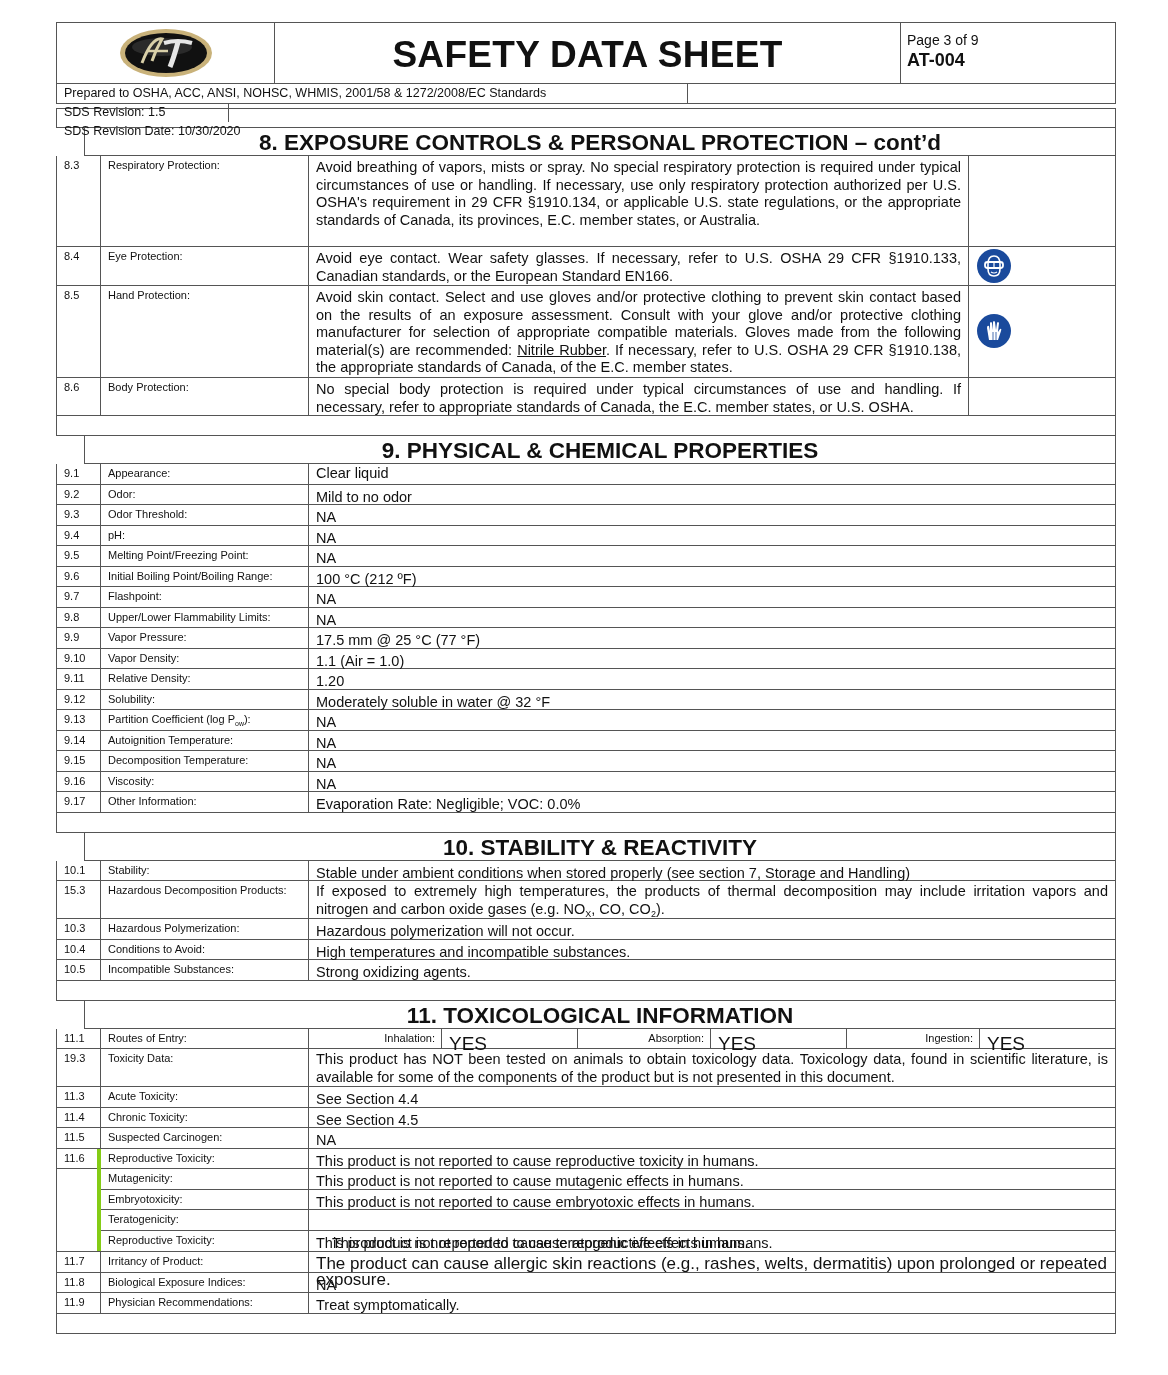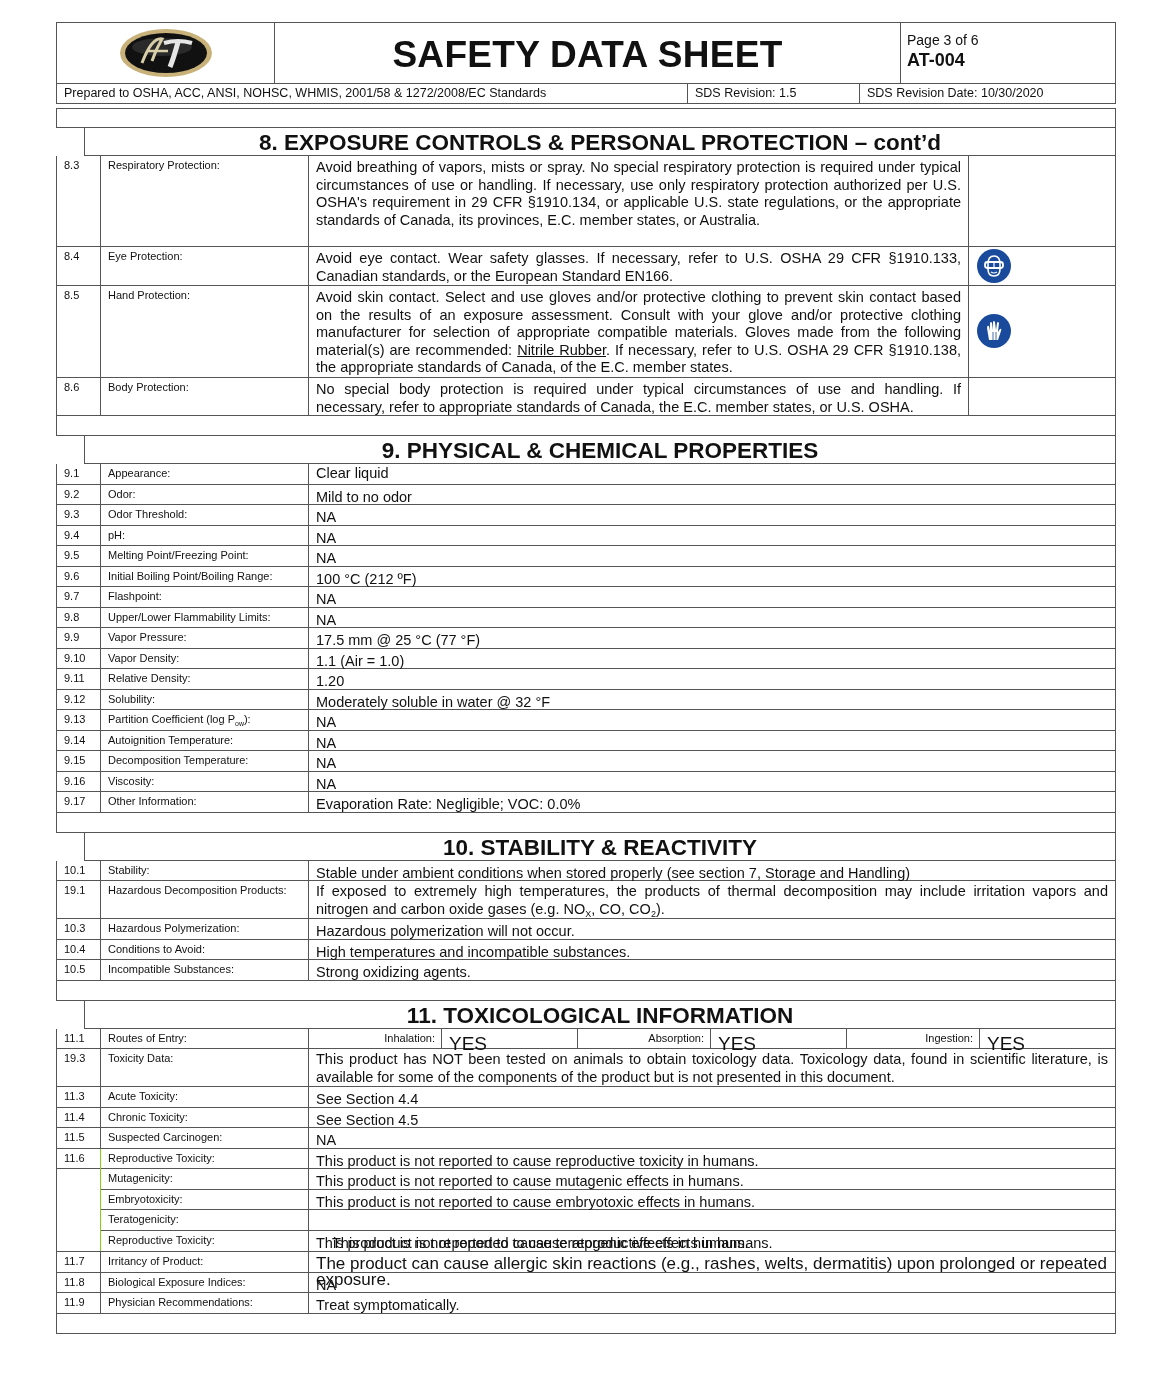--- a/index.html
+++ b/index.html
@@ -9,21 +9,21 @@
   .sheet { position: absolute; left: 56px; top: 22px; width: 1060px; }
 
   
   .hdr { display: flex; border: 1px solid #555; height: 62px; }
   .hdr .logo-cell { width: 218px; border-right: 1px solid #555; display: flex; align-items: center; justify-content: center; }
   .hdr .title-cell { width: 626px; border-right: 1px solid #555; display: flex; align-items: center; justify-content: center; font-weight: bold; font-size: 37px; letter-spacing: 0.3px; padding-top: 4px; }
   .hdr .page-cell { flex: 1; padding: 9px 0 0 6px; }
   .hdr .page-cell .pg { font-size: 14px; display: block; line-height: 17px; }
   .hdr .page-cell .code { font-size: 18px; font-weight: bold; display: block; line-height: 22px; }
 
-  .std { display: flex; border: 1px solid #555; border-top: none; height: 20px; font-size: 12.5px; line-height: 19px; }
+  .std { display: flex; border: 1px solid #555; border-top: none; height: 20px; font-size: 12.5px; line-height: 19px; flex-direction: column; }
   .std .a { width: 631px; padding-left: 7px; border-right: 1px solid #555; }
   .std .b { width: 172px; padding-left: 7px; border-right: 1px solid #555; }
   .std .c { flex: 1; padding-left: 7px; }
 
   .spacer { border: 1px solid #555; border-top: none; height: 20px; }
   .spacer.first { border-top: 1px solid #555; margin-top: 4px; height: 20px; }
   .sec-title { border: 1px solid #555; border-top: none; height: 28px; text-align: center; font-weight: bold; font-size: 22.5px; line-height: 30px; margin-left: 28px; }
 
   .row { display: flex; border: 1px solid #555; border-top: none; }
   .row .num { width: 44px; border-right: 1px solid #555; font-size: 11px; padding: 3px 0 0 7px; }
@@ -55,21 +55,21 @@
         <ellipse cx="48" cy="26" rx="41" ry="20" fill="#111"></ellipse>
         <ellipse cx="44" cy="20" rx="30" ry="9" fill="#2a2a2a"></ellipse>
         <path d="M24 36 Q34 10 44 12 Q38 22 34 34" stroke="#d8cfa8" stroke-width="3" fill="none"></path>
         <path d="M30 24 L50 24" stroke="#d8cfa8" stroke-width="2.5"></path>
         <path d="M46 16 Q60 12 74 16" stroke="#e6e6e6" stroke-width="4" fill="none"></path>
         <path d="M60 15 Q56 30 52 40" stroke="#e6e6e6" stroke-width="5" fill="none"></path>
       </svg>
     </div>
     <div class="title-cell">SAFETY DATA SHEET</div>
     <div class="page-cell">
-      <span class="pg">Page 3 of 6</span>
+      <span class="pg">Page 3 of 9</span>
       <span class="code">AT-004</span>
     </div>
   </div>
   <div class="std">
     <div class="a">Prepared to OSHA, ACC, ANSI, NOHSC, WHMIS, 2001/58 &amp; 1272/2008/EC Standards</div>
     <div class="b">SDS Revision: 1.5</div>
     <div class="c">SDS Revision Date: 10/30/2020</div>
   </div>
 
   <div class="spacer first" style="margin-top:4px;"></div>
@@ -207,21 +207,21 @@
 
   <div class="spacer"></div>
   <div class="sec-title">10.  STABILITY &amp; REACTIVITY</div>
 
   <div class="row prop h20">
       <div class="num">10.1</div>
       <div class="lbl">Stability:</div>
       <div class="val">Stable under ambient conditions when stored properly (see section 7, Storage and Handling)</div>
     </div>
   <div class="row prop" style="height:38px;">
-      <div class="num">19.1</div>
+      <div class="num">15.3</div>
       <div class="lbl">Hazardous Decomposition Products:</div>
       <div class="val j" style="line-height:17.5px;padding-top:2px;"><span>If exposed to extremely high temperatures, the products of thermal decomposition may include irritation vapors and nitrogen and carbon oxide gases (e.g. NO</span><sub>X</sub><span>, CO, CO</span><sub>2</sub><span>).</span></div>
     </div>
   <div class="row prop h20">
       <div class="num">10.3</div>
       <div class="lbl">Hazardous Polymerization:</div>
       <div class="val">Hazardous polymerization will not occur.</div>
     </div>
   <div class="row prop h20">
       <div class="num">10.4</div>
@@ -262,21 +262,21 @@
       <div class="lbl">Chronic Toxicity:</div>
       <div class="val">See Section 4.5</div>
     </div>
   <div class="row prop h20">
       <div class="num">11.5</div>
       <div class="lbl">Suspected Carcinogen:</div>
       <div class="val">NA</div>
     </div>
 
   <div style="display:flex; border:1px solid #555; border-top:none;">
-    <div style="width:44px; border-right:1px solid #84cc16; display:flex; flex-direction:column;">
+    <div style="width:44px; border-right:4px solid #84cc16; display:flex; flex-direction:column;">
       <div style="height:20.5px; border-bottom:1px solid #555; font-size:11px; padding:3px 0 0 7px;">11.6</div>
       <div style="flex:1;"></div>
     </div>
     <div style="flex:1; display:flex; flex-direction:column;">
       <div style="display:flex; height:20.5px; border-bottom:1px solid #555;">
           <div class="lblx" style="width:208px;border-right:1px solid #555;font-size:11px;padding:3px 0 0 7px;">Reproductive Toxicity:</div>
           <div style="flex:1;font-size:14.5px;padding:4px 7px 0 7px;line-height:16px;">This product is not reported to cause reproductive toxicity in humans.</div>
         </div>
       <div style="display:flex; height:20.5px; border-bottom:1px solid #555;">
           <div style="width:208px;border-right:1px solid #555;font-size:11px;padding:3px 0 0 7px;">Mutagenicity:</div>

